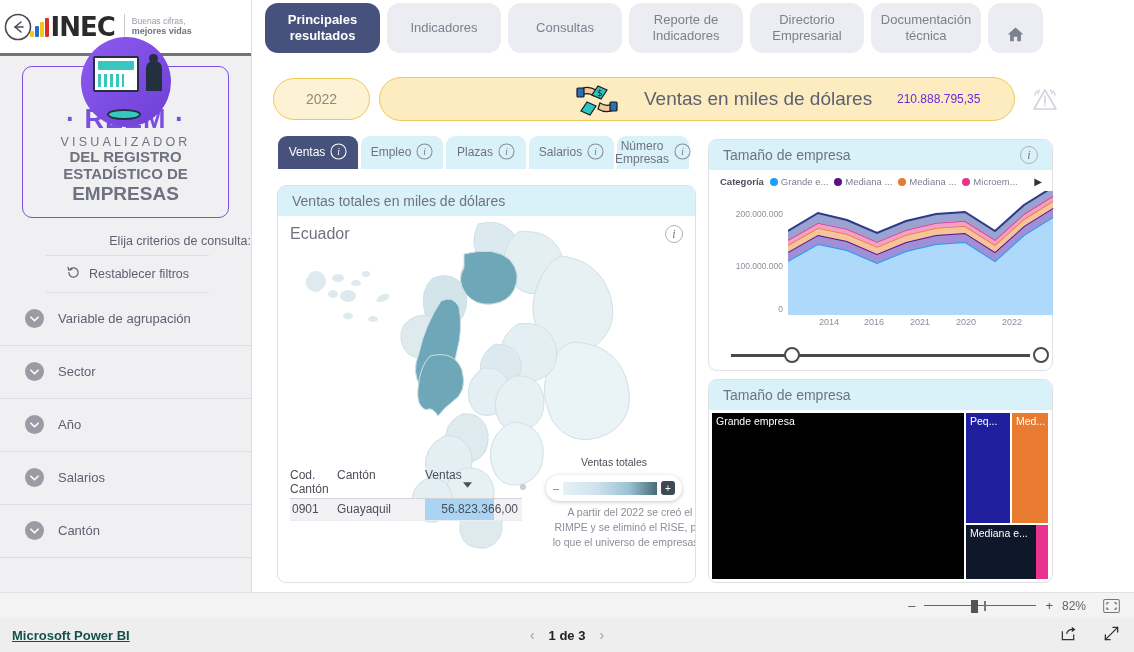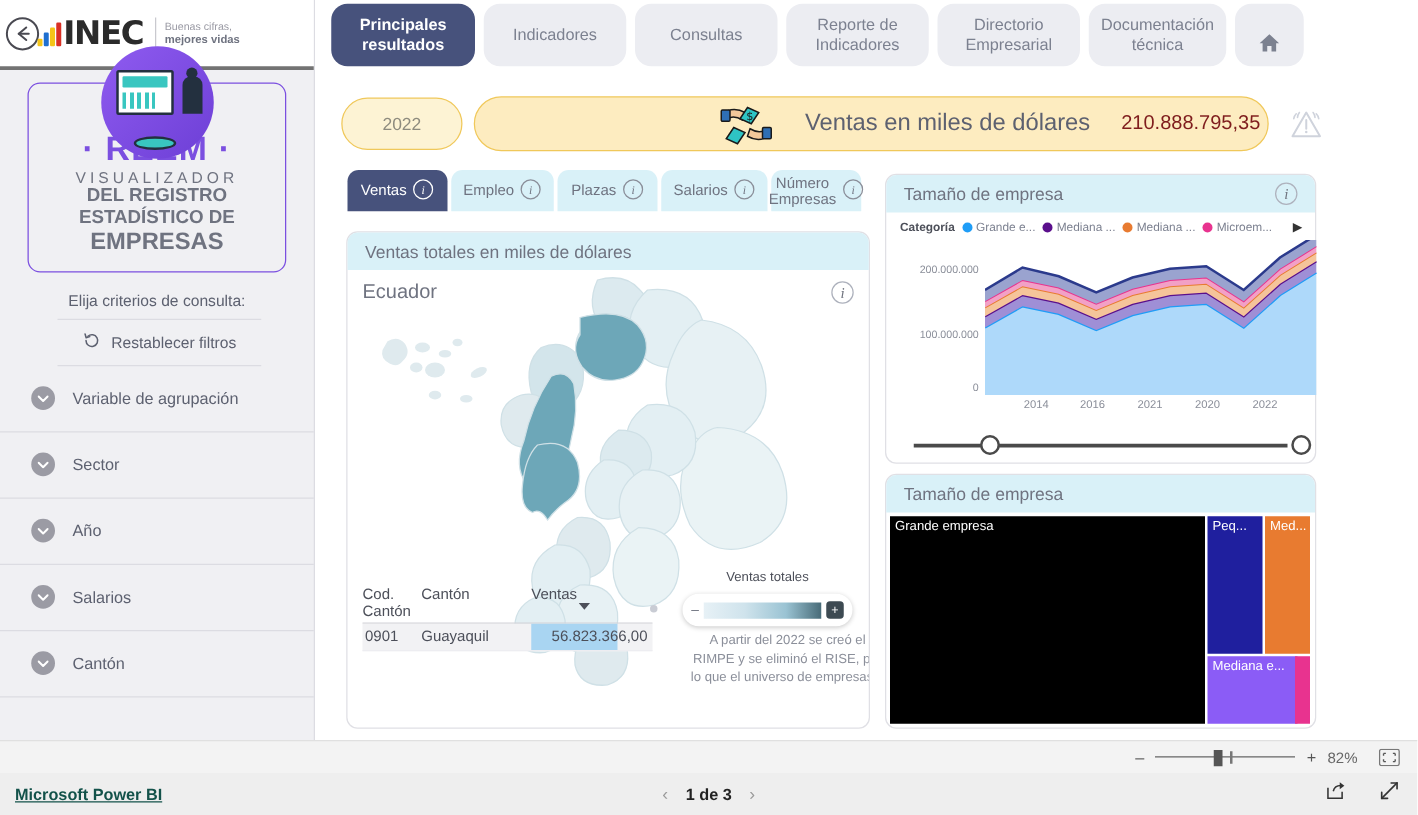--- a/index.html
+++ b/index.html
@@ -68,21 +68,21 @@
     border-radius:50%; background:#39c6c0; border:2px solid #23303f;
   }
   .reem-title {
     font-size:27px; font-weight:bold; color:#7b4fe0; letter-spacing:1px;
     line-height:1.05; margin-top:4px;
   }
   .reem-sub1 { font-size:12.5px; letter-spacing:3.2px; color:#6f7380; margin-top:2px; }
   .reem-sub2 { font-size:15px; font-weight:bold; color:#6f7380; line-height:1.12; }
   .reem-sub3 { font-size:19px; font-weight:bold; color:#6f7380; line-height:1.1; margin-top:1px;}
 
-  .criteria-label { text-align:center; font-size:12.5px; color:#5d6170; padding:10px 0 7px; }
+  .criteria-label { text-align:right; font-size:12.5px; color:#5d6170; padding:10px 0 7px; }
   .reset-row {
     display:flex; align-items:center; justify-content:center; gap:8px;
     padding-bottom:9px; border-bottom:1px solid #dcdce2;
     margin:0 42px 0 46px; border-top:1px solid #dcdce2; padding-top:9px;
   }
   .reset-row span { font-size:12.5px; color:#5d6170; }
   .filter-item {
     height:53px; display:flex; align-items:center; gap:14px;
     padding-left:25px; border-bottom:1px solid #dcdce2; cursor:pointer;
   }
@@ -111,21 +111,21 @@
     width:97px; height:42px; border:1.5px solid #f0c85a; border-radius:21px;
     background:#fdf3d4; display:flex; align-items:center; justify-content:center;
     font-size:14px; color:#8e8b7e;
   }
   .kpi-pill {
     width:636px; height:44px; border:1.5px solid #f0c85a; border-radius:22px;
     background:#fdecc0; display:flex; align-items:center; position:relative;
   }
   .kpi-icon { position:absolute; left:196px; top:4px; width:42px; height:36px; }
   .kpi-label { position:absolute; left:264px; font-size:19px; color:#5d6170; }
-  .kpi-value { position:absolute; left:517px; font-size:16px; color:#7f1d1d; }
+  .kpi-value { position:absolute; left:517px; font-size:12px; color:#6d28d9; }
   .warn-icon { width:34px; height:34px; margin-left:4px; }
 
   
   .subtabs { position:absolute; left:278px; top:136px; display:flex; gap:3px; }
   .sub-tab {
     height:33px; border-radius:9px 9px 0 0; background:#d9f1f8; color:#6f7380;
     font-size:12px; display:flex; align-items:center; justify-content:center;
     gap:5px; padding:0 11px; cursor:pointer; line-height:1.05; text-align:center;
   }
   .sub-tab.active { background:#47527c; color:#ffffff; }
@@ -569,21 +569,21 @@
       <span class="knob" style="left:311px"></span>
     </div>
   </div>
 
   <div class="panel" id="tree-panel">
     <div class="panel-head">Tamaño de empresa</div>
     <div class="tree-body">
       <div class="tile" style="left:3px; top:3px; width:252px; height:166px; background:#000000">Grande empresa</div>
       <div class="tile" style="left:257px; top:3px; width:44px; height:110px; background:#1f1f9e">Peq...</div>
       <div class="tile" style="left:303px; top:3px; width:36px; height:110px; background:#e87b30">Med...</div>
-      <div class="tile" style="left:257px; top:115px; width:72px; height:54px; background:#8b5cf6">Mediana e...</div>
+      <div class="tile" style="left:257px; top:115px; width:72px; height:54px; background:#0f172a">Mediana e...</div>
       <div class="tile" style="left:327px; top:115px; width:12px; height:54px; background:#e8338f"></div>
     </div>
   </div>
 
   <div class="zoombar">
     <span class="zb-minus">–</span>
     <span class="zb-track">
       <span class="ln"></span>
       <span class="hd"></span>
       <span class="tk"></span>

